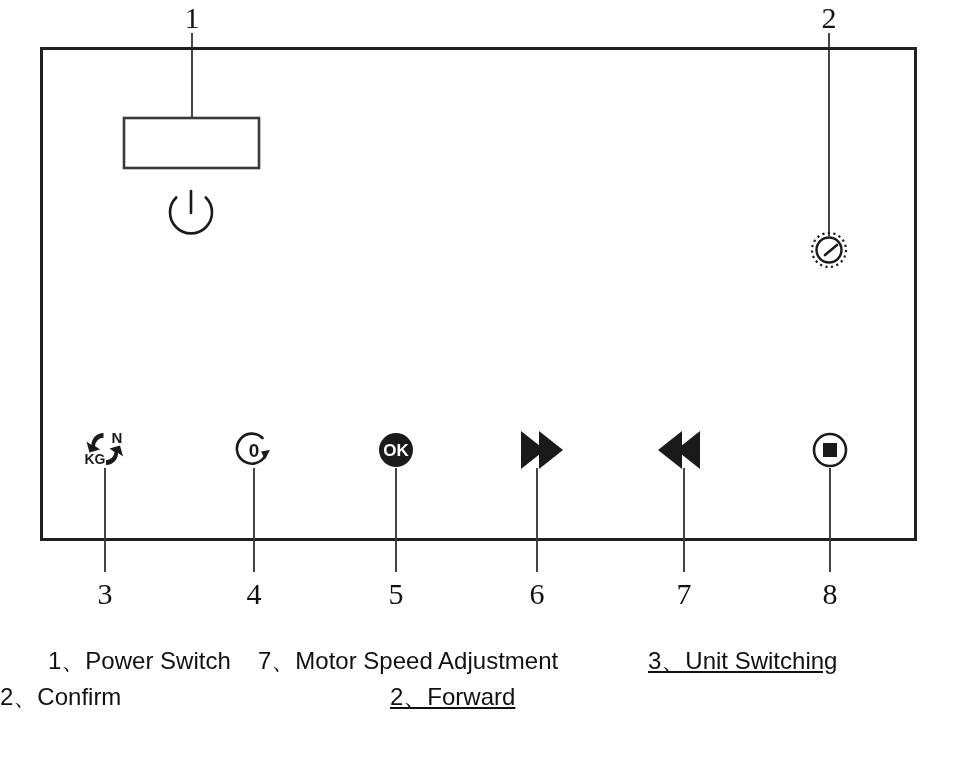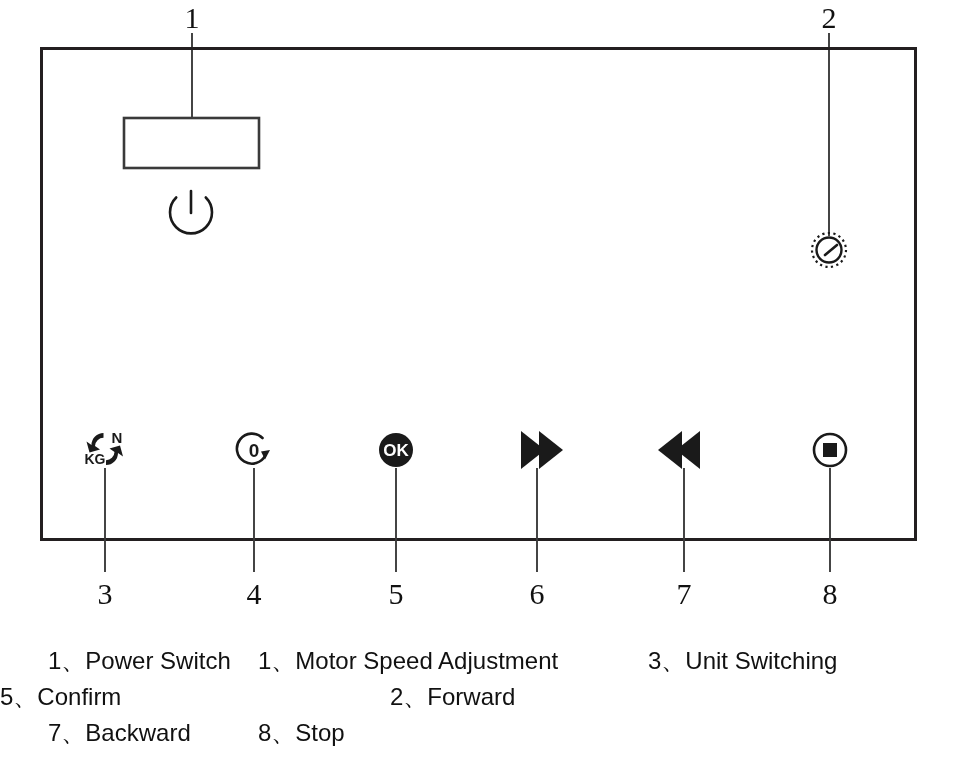--- a/index.html
+++ b/index.html
@@ -94,21 +94,21 @@
     align-items: flex-start;
   }
   .legend-cell {
     font-size: 24px;
     line-height: 30px;
     color: #111111;
     white-space: nowrap;
   }
   .legend-cell.col1 { width: 258px; padding-left: 48px; box-sizing: border-box; }
   .legend-cell.col2 { width: 390px; padding-left: 0px; box-sizing: border-box; }
-  .legend-cell.col3 { width: 308px; padding-left: 0px; box-sizing: border-box; }
+  .legend-cell.col3 { width: 308px; padding-left: 0px; box-sizing: border-box; text-decoration: underline; }
 </style>
 </head>
 <body>
 
 <div id="diagram-root">
 
   <svg class="panel-svg" viewBox="0 0 956 774">
 
     <line class="leader-line" x1="192" y1="33" x2="192" y2="144"></line>
     <line class="leader-line" x1="829" y1="33" x2="829" y2="236"></line>
@@ -177,30 +177,25 @@
     <text class="callout-number" x="537" y="604">6</text>
     <text class="callout-number" x="684" y="604">7</text>
     <text class="callout-number" x="830" y="604">8</text>
 
   </svg>
 
   <div class="legend">
 
     <div class="legend-row">
       <div class="legend-cell col1">1、Power Switch</div>
-      <div class="legend-cell col2">1、Motor Speed Adjustment</div>
+      <div class="legend-cell col2">7、Motor Speed Adjustment</div>
       <div class="legend-cell col3">3、Unit Switching</div>
     </div>
 
     <div class="legend-row">
-      <div class="legend-cell col2">5、Confirm</div>
+      <div class="legend-cell col2">2、Confirm</div>
       <div class="legend-cell col3">2、Forward</div>
     </div>
 
-    <div class="legend-row">
-      <div class="legend-cell col1">7、Backward</div>
-      <div class="legend-cell col2">8、Stop</div>
-      <div class="legend-cell col3"></div>
-    </div>
 
   </div>
 
 </div>
 
 </body></html>

